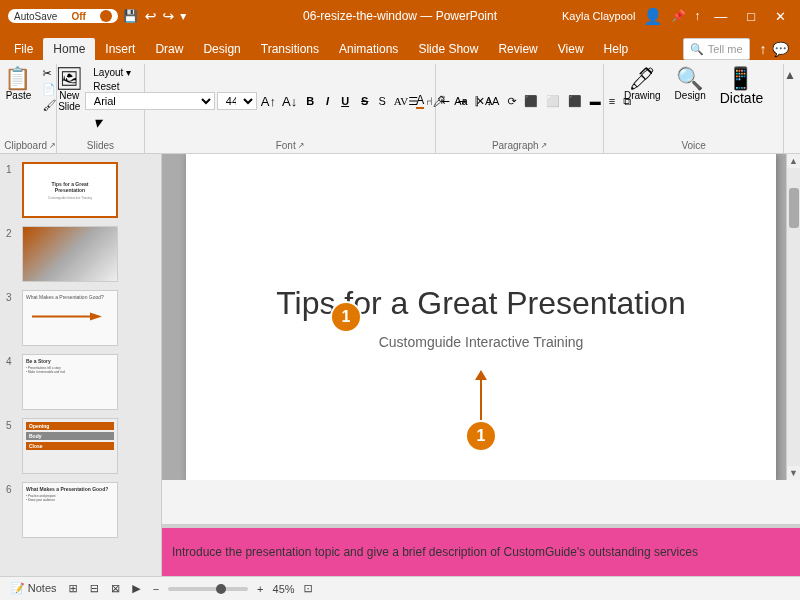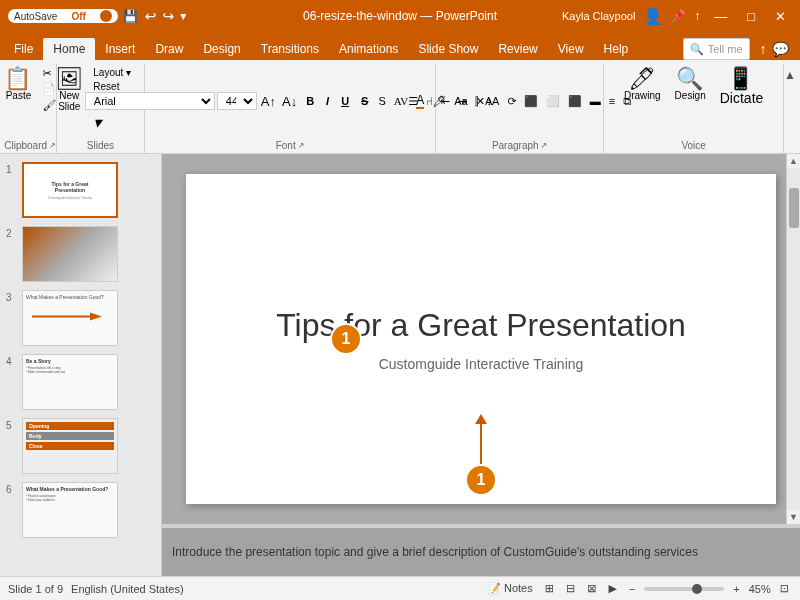--- a/index.html
+++ b/index.html
@@ -239,22 +239,23 @@
       flex: 1;
       background: #ababab;
       display: flex;
       align-items: center;
       justify-content: center;
       position: relative;
       overflow: hidden;
     }
 
     .bottom-area {
-      background: #a3a3a3;
+      background: #ec4899;
       border-top: 1px solid #ccc;
+      margin-top: 44px;
     }
 
     .notes-bar {
       height: 48px;
       padding: 4px 10px;
       font-size: 12px;
       color: #333;
       display: flex;
       align-items: center;
     }
@@ -534,24 +535,20 @@
     <div class="bottom-area">
       <div style="height:3px;background:#d0d0d0;cursor:ns-resize;"></div>
       <div class="notes-bar">
         <span style="font-size:12px;color:#333;">Introduce the presentation topic and give a brief description of CustomGuide's outstanding services</span>
       </div>
     </div>
   </div>
 </div>
 
 <div class="status-bar">
-  <div class="status-left">
-    <span>Slide 1 of 9</span>
-    <span>English (United States)</span>
-  </div>
   <div class="status-right">
 
     <div class="status-btn">
       <span>📝</span>
       <span>Notes</span>
     </div>
 
     <div class="status-btn">⊞</div>
     <div class="status-btn">⊟</div>
     <div class="status-btn">⊠</div>

